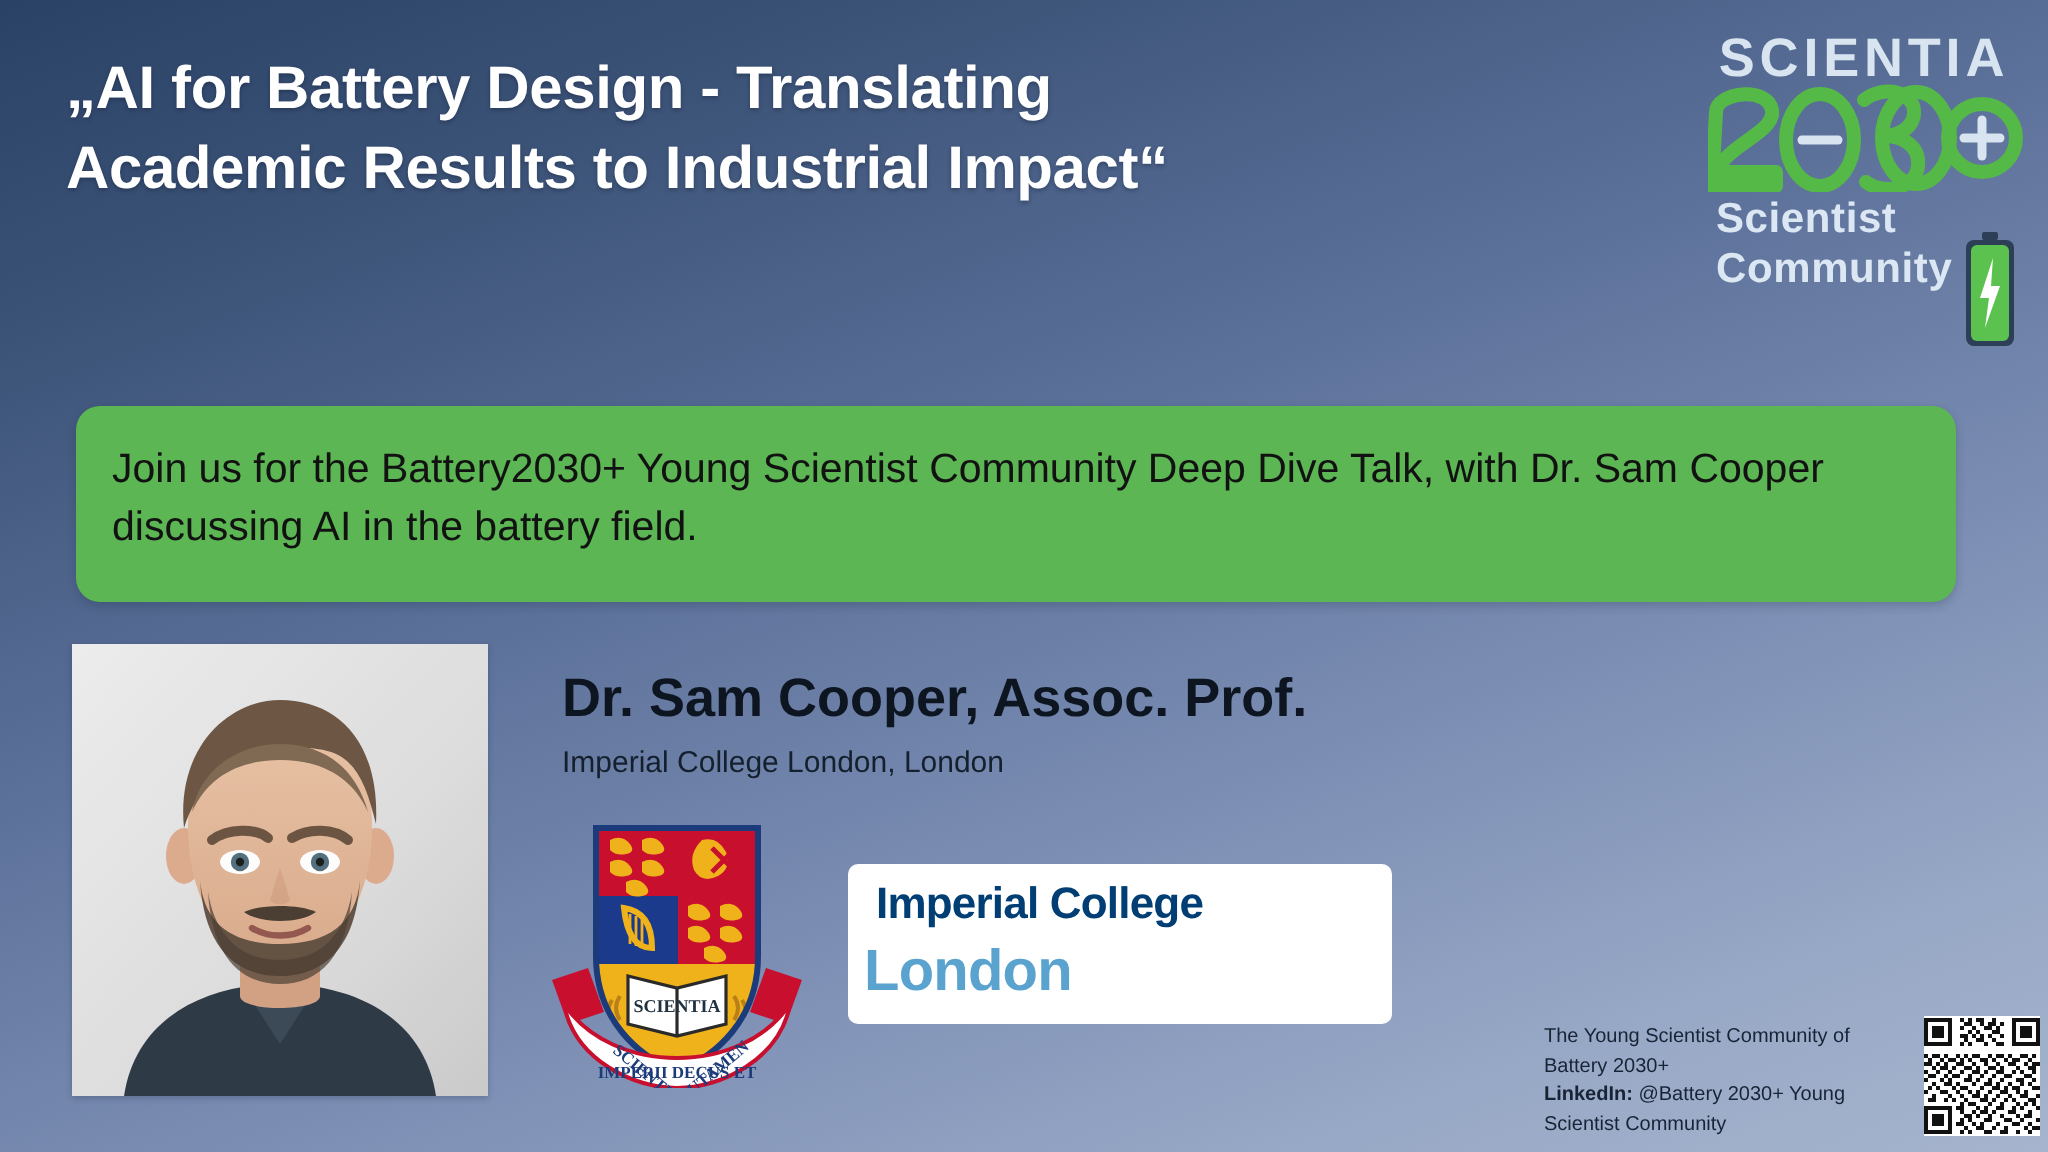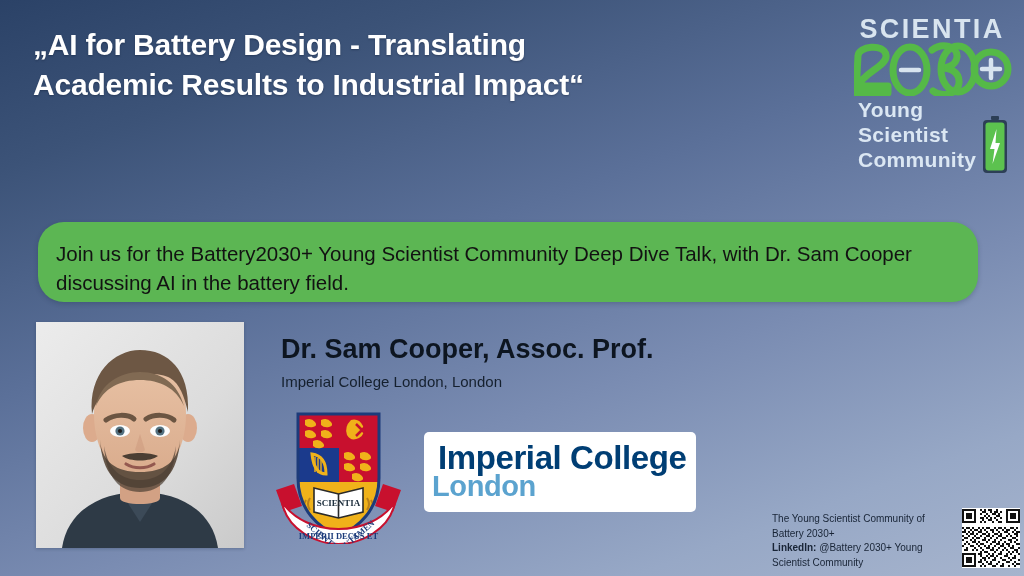--- a/index.html
+++ b/index.html
@@ -46,22 +46,22 @@
     position:absolute;left:6px;top:82px;width:128px;
     color:#dbe7f3;font-size:21px;font-weight:bold;line-height:1.18;
     letter-spacing:.3px;
   }
   #batt-icon{
     position:absolute;right:6px;top:100px;width:26px;height:58px;
   }
 
   
   #banner{
-    position:absolute;left:38px;top:222px;width:940px;height:80px;
-    background:#5cb653;border-radius:26px;
+    position:absolute;left:38px;top:203px;width:940px;height:98px;
+    background:#5cb653;border-radius:12px;
     box-shadow:0 2px 5px rgba(20,35,60,.22);
   }
   #banner-text{
     position:absolute;left:18px;top:17px;right:16px;
     color:#121212;font-size:20.5px;line-height:1.42;
     font-family:"Liberation Sans", sans-serif;
   }
 
   
   #photo{
@@ -87,21 +87,21 @@
   #crest{position:absolute;left:272px;top:406px;width:133px;height:138px;}
   #crest svg{display:block;width:100%;height:100%;}
 
   
   #imperial-mark{
     position:absolute;left:424px;top:432px;width:272px;height:80px;
     background:#ffffff;border-radius:5px;
   }
   #imperial-line1{
     position:absolute;left:14px;top:9px;color:#003e74;
-    font-size:33px;font-weight:bold;letter-spacing:-.4px;line-height:1;
+    font-size:22px;font-weight:bold;letter-spacing:-.4px;line-height:1;
   }
   #imperial-line2{
     position:absolute;left:8px;top:40px;color:#5ba3cf;
     font-size:29px;font-weight:bold;letter-spacing:-.4px;line-height:1;
   }
 
   
   #footer{
     position:absolute;left:772px;top:512px;width:182px;
     color:#182436;font-size:10px;line-height:1.45;
@@ -139,21 +139,20 @@
 
         <ellipse cx="104" cy="27" rx="17" ry="23" fill="none" stroke="#55b947" stroke-width="7"></ellipse>
 
         <circle cx="137" cy="27" r="17" fill="none" stroke="#55b947" stroke-width="7"></circle>
         <line x1="128" y1="27" x2="146" y2="27" stroke="#d8e4ef" stroke-width="4.5" stroke-linecap="round"></line>
         <line x1="137" y1="18" x2="137" y2="36" stroke="#d8e4ef" stroke-width="4.5" stroke-linecap="round"></line>
       </svg>
     </div>
 
     <div class="logo-ysc">
-      <div>Young</div>
       <div>Scientist</div>
       <div>Community</div>
     </div>
 
     <div id="batt-icon">
       <svg viewBox="0 0 26 58" xmlns="http://www.w3.org/2000/svg">
         <rect x="9" y="0" width="8" height="4" rx="1" fill="#2d3f56"></rect>
         <rect x="1" y="4" width="24" height="53" rx="4" fill="#2d3f56"></rect>
         <rect x="3.5" y="6.5" width="19" height="48" rx="3" fill="#5cc24f"></rect>
         <path d="M14.5 13 L8 33 L12.5 33 L10.5 48 L18 27 L13.5 27 Z" fill="#ffffff"></path>

